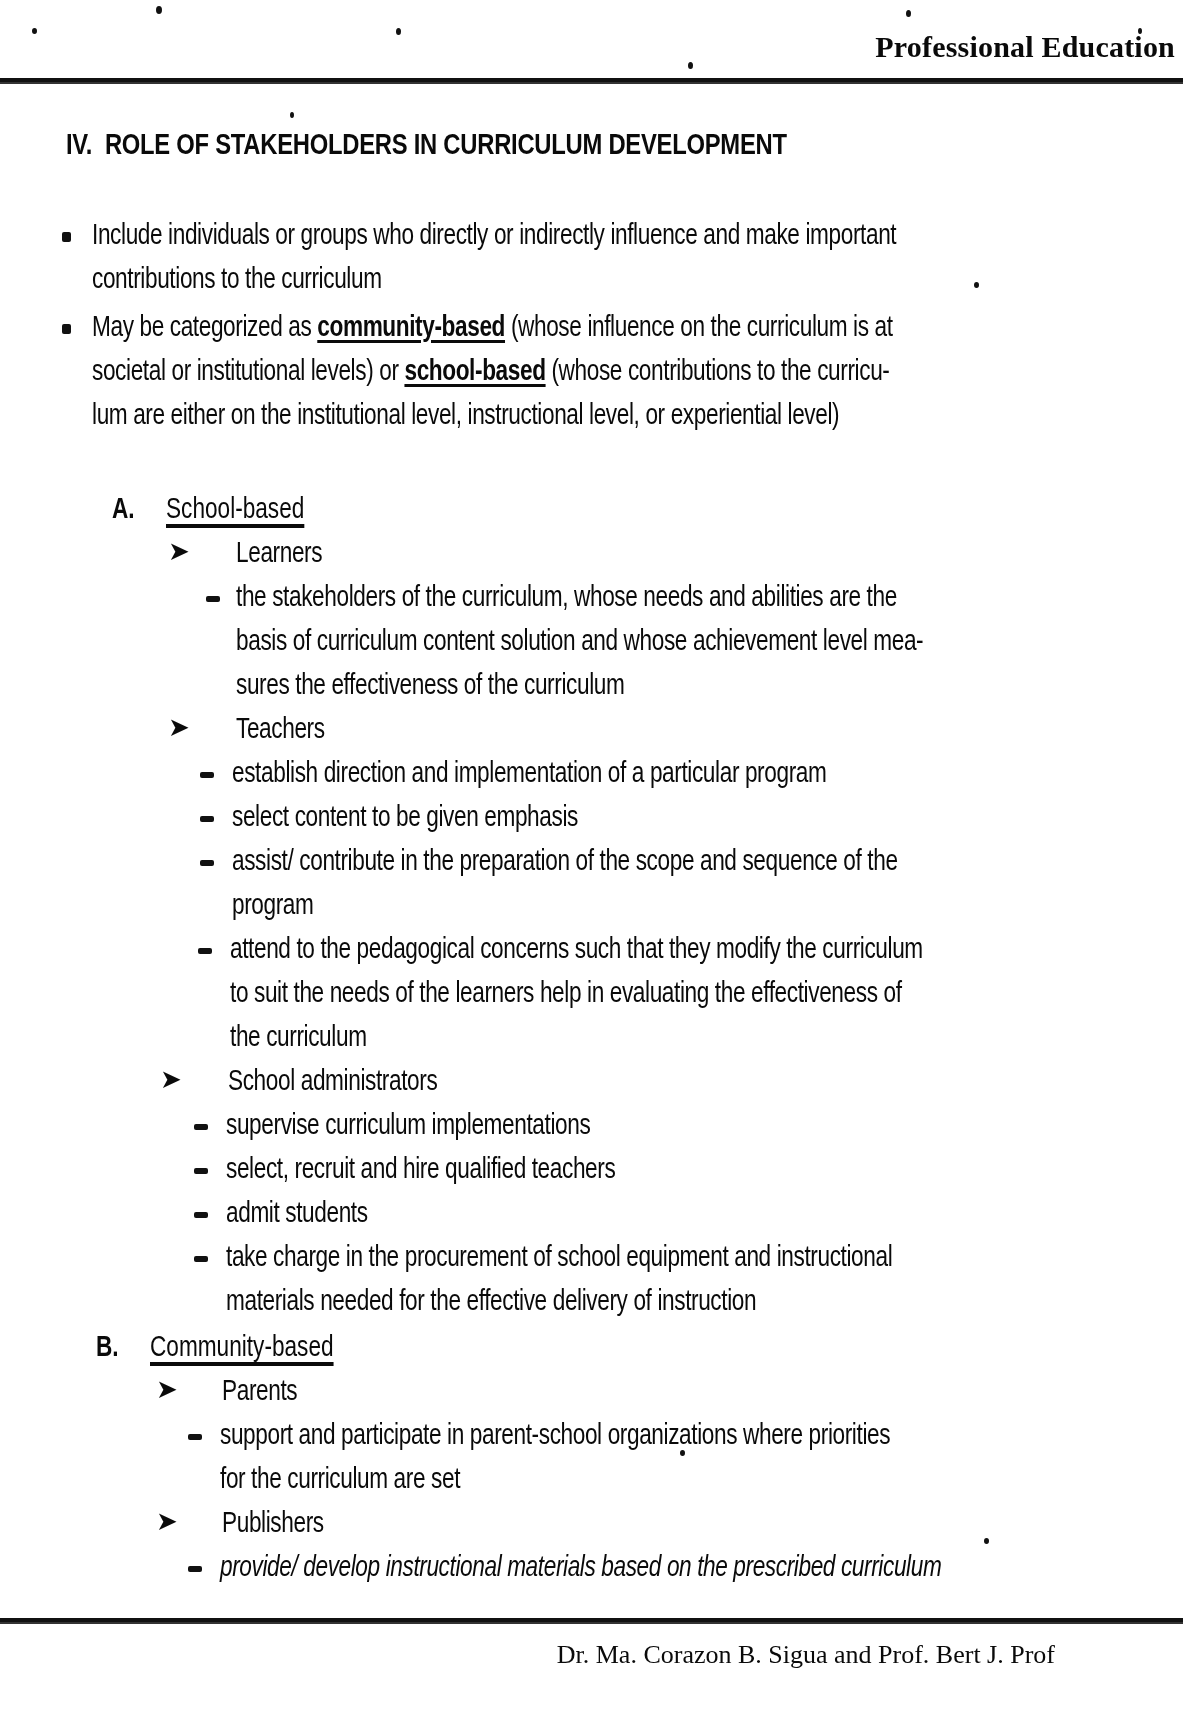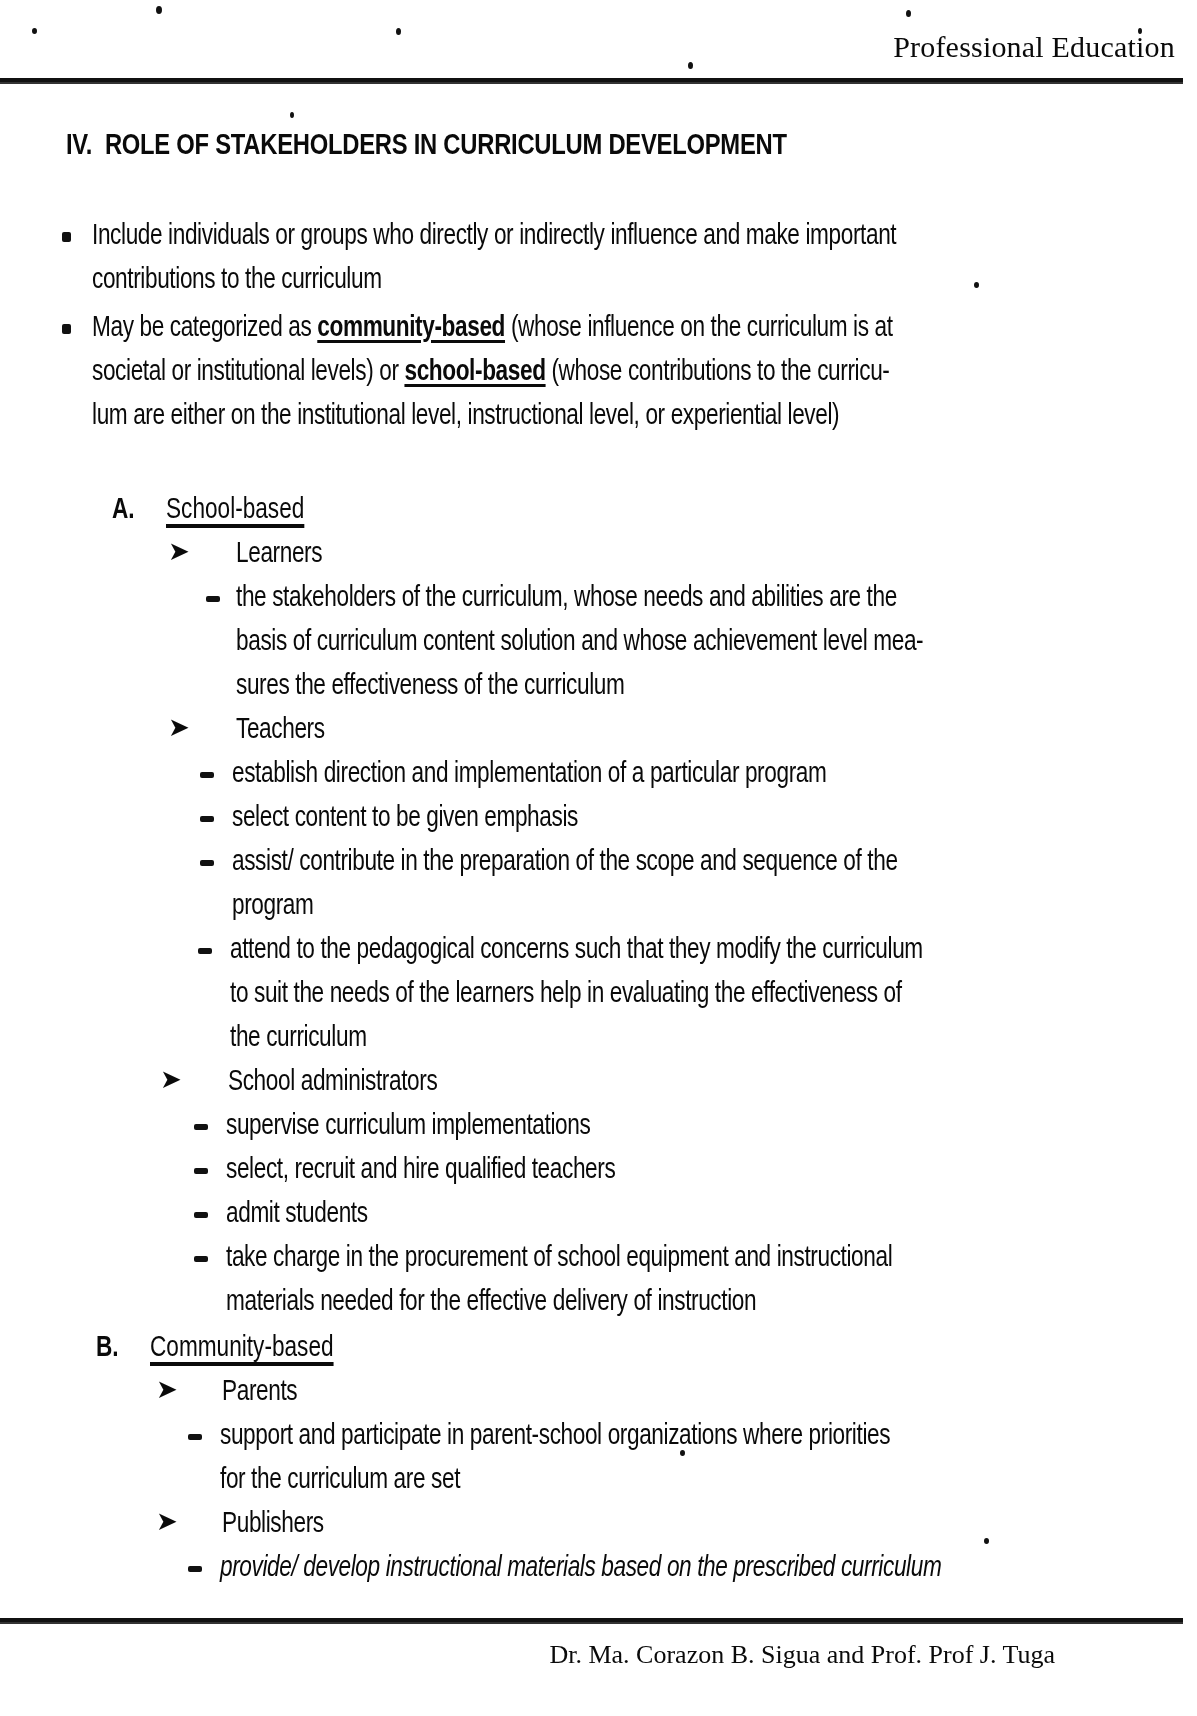--- a/index.html
+++ b/index.html
@@ -13,21 +13,21 @@
       position: relative;
       overflow: hidden;
       color: #0a0a0a;
       font-family: "Liberation Sans", "DejaVu Sans", sans-serif;
     }
     .page-header {
       position: absolute;
       top: 30px;
       right: 22px;
       font-family: "Liberation Serif", "DejaVu Serif", serif;
-      font-weight: normal;
+      font-weight: bold;
       font-size: 30px;
       letter-spacing: 0.2px;
     }
     .rule {
       position: absolute;
       left: 0;
       width: 1183px;
       height: 0;
       border-top: 4px solid #111;
       border-bottom: 2px solid #333;
@@ -181,21 +181,21 @@
   <div class="line" style="top:1418px; left:220px;">support and participate in parent-school organizations where priorities</div>
   <div class="line" style="top:1462px; left:220px;">for the curriculum are set</div>
 
   <div class="arrow" style="top:1506px; left:156px;">➤</div>
   <div class="line" style="top:1506px; left:222px;">Publishers</div>
   <div class="dash" style="top:1566px; left:188px;"></div>
   <div class="line" style="top:1550px; left:220px; font-style: italic;">provide/ develop instructional materials based on the prescribed curriculum</div>
 </div>
 
 <div class="rule bottom"></div>
-<div class="footer">Dr. Ma. Corazon B. Sigua and Prof. Prof J. Tuga</div>
+<div class="footer">Dr. Ma. Corazon B. Sigua and Prof. Bert J. Prof</div>
 
 <div class="speck" style="top:6px; left:156px; width:6px; height:8px;"></div>
 <div class="speck" style="top:28px; left:32px; width:5px; height:6px;"></div>
 <div class="speck" style="top:28px; left:396px; width:5px; height:7px;"></div>
 <div class="speck" style="top:10px; left:906px; width:5px; height:7px;"></div>
 <div class="speck" style="top:62px; left:688px; width:5px; height:7px;"></div>
 <div class="speck" style="top:112px; left:290px; width:4px; height:6px;"></div>
 <div class="speck" style="top:28px; left:1138px; width:4px; height:6px;"></div>
 <div class="speck" style="top:282px; left:974px; width:5px; height:6px;"></div>
 <div class="speck" style="top:1450px; left:680px; width:5px; height:6px;"></div>

